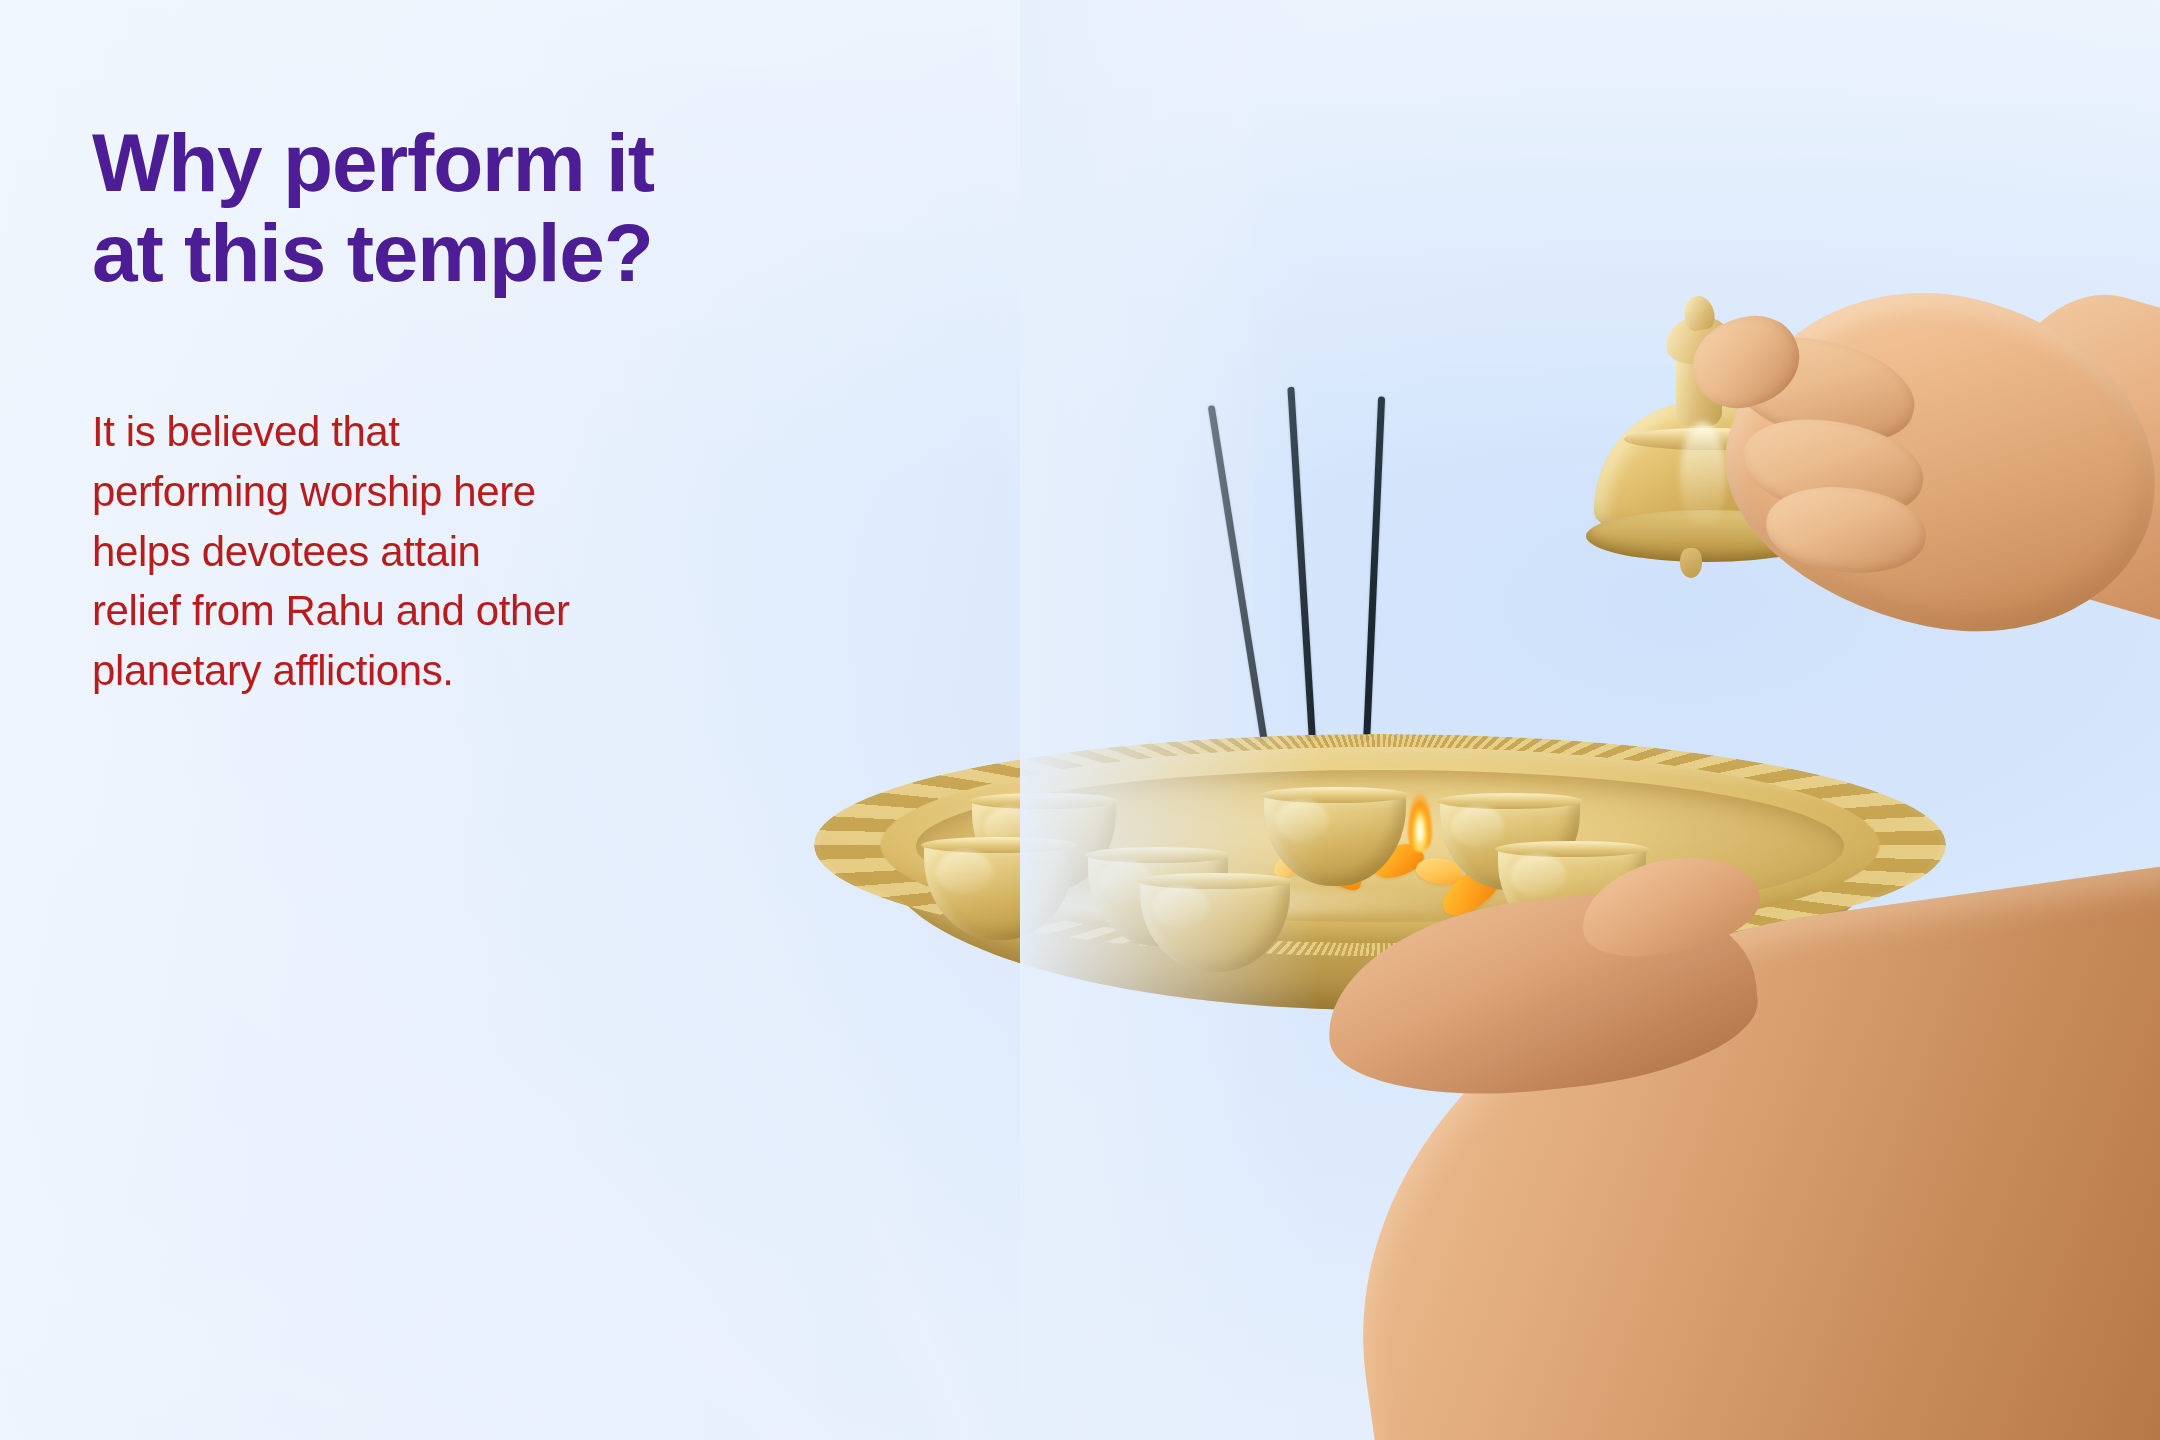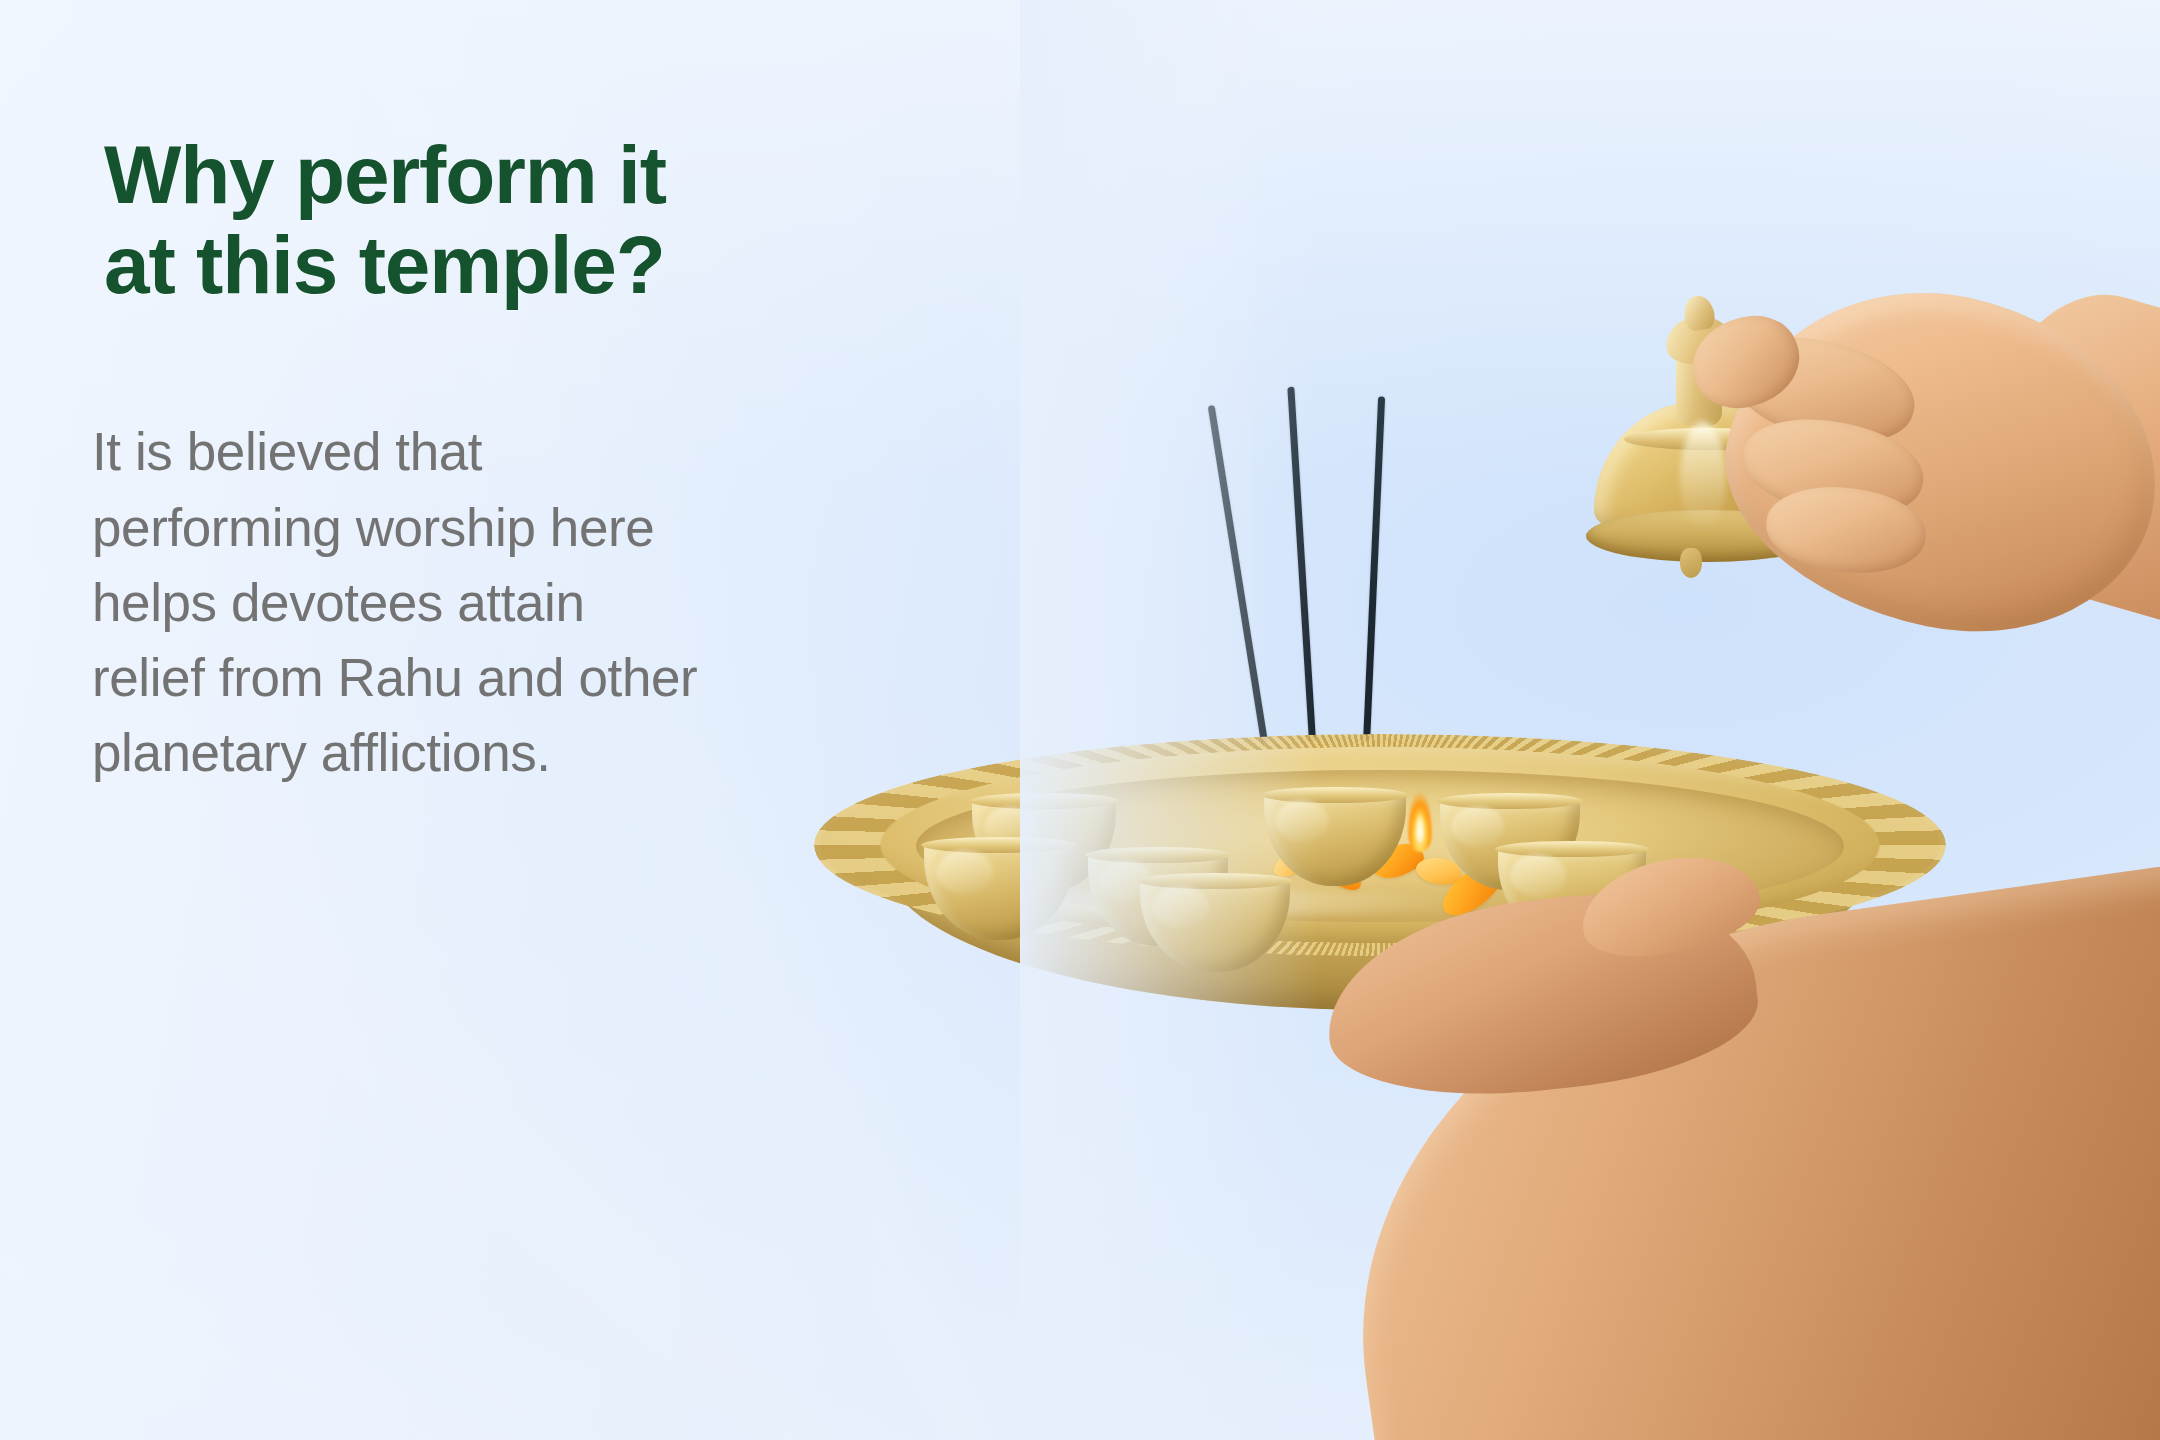--- a/index.html
+++ b/index.html
@@ -59,37 +59,37 @@
   .bg-leftwash{
     position:absolute;left:0;top:0;width:58%;height:100%;
     background:linear-gradient(100deg, rgba(240,246,254,.92) 0%, rgba(236,243,253,.55) 45%, rgba(236,243,253,0) 100%);
   }
 
   
   .text-col{
     position:absolute;left:92px;top:118px;width:1010px;
   }
   .headline{
-    margin:12px;
+    margin:0;
     font-size:82px;
     line-height:1.10;
     font-weight:700;
     letter-spacing:-1.2px;
-    color:#14532d;
+    color:#4c1d95;
     white-space:pre-line;
     text-shadow:0 1px 0 rgba(255,255,255,.45);
   }
   .body-copy{
     margin:0;
     margin-top:104px;
-    font-size:53px;
+    font-size:42px;
     line-height:1.42;
     font-weight:400;
     letter-spacing:-0.4px;
-    color:#737373;
+    color:#b91c1c;
     white-space:pre-line;
     max-width:920px;
   }
 
   
   .photo{
     position:absolute;left:1020px;top:0;width:1140px;height:1440px;
   }
 
   

